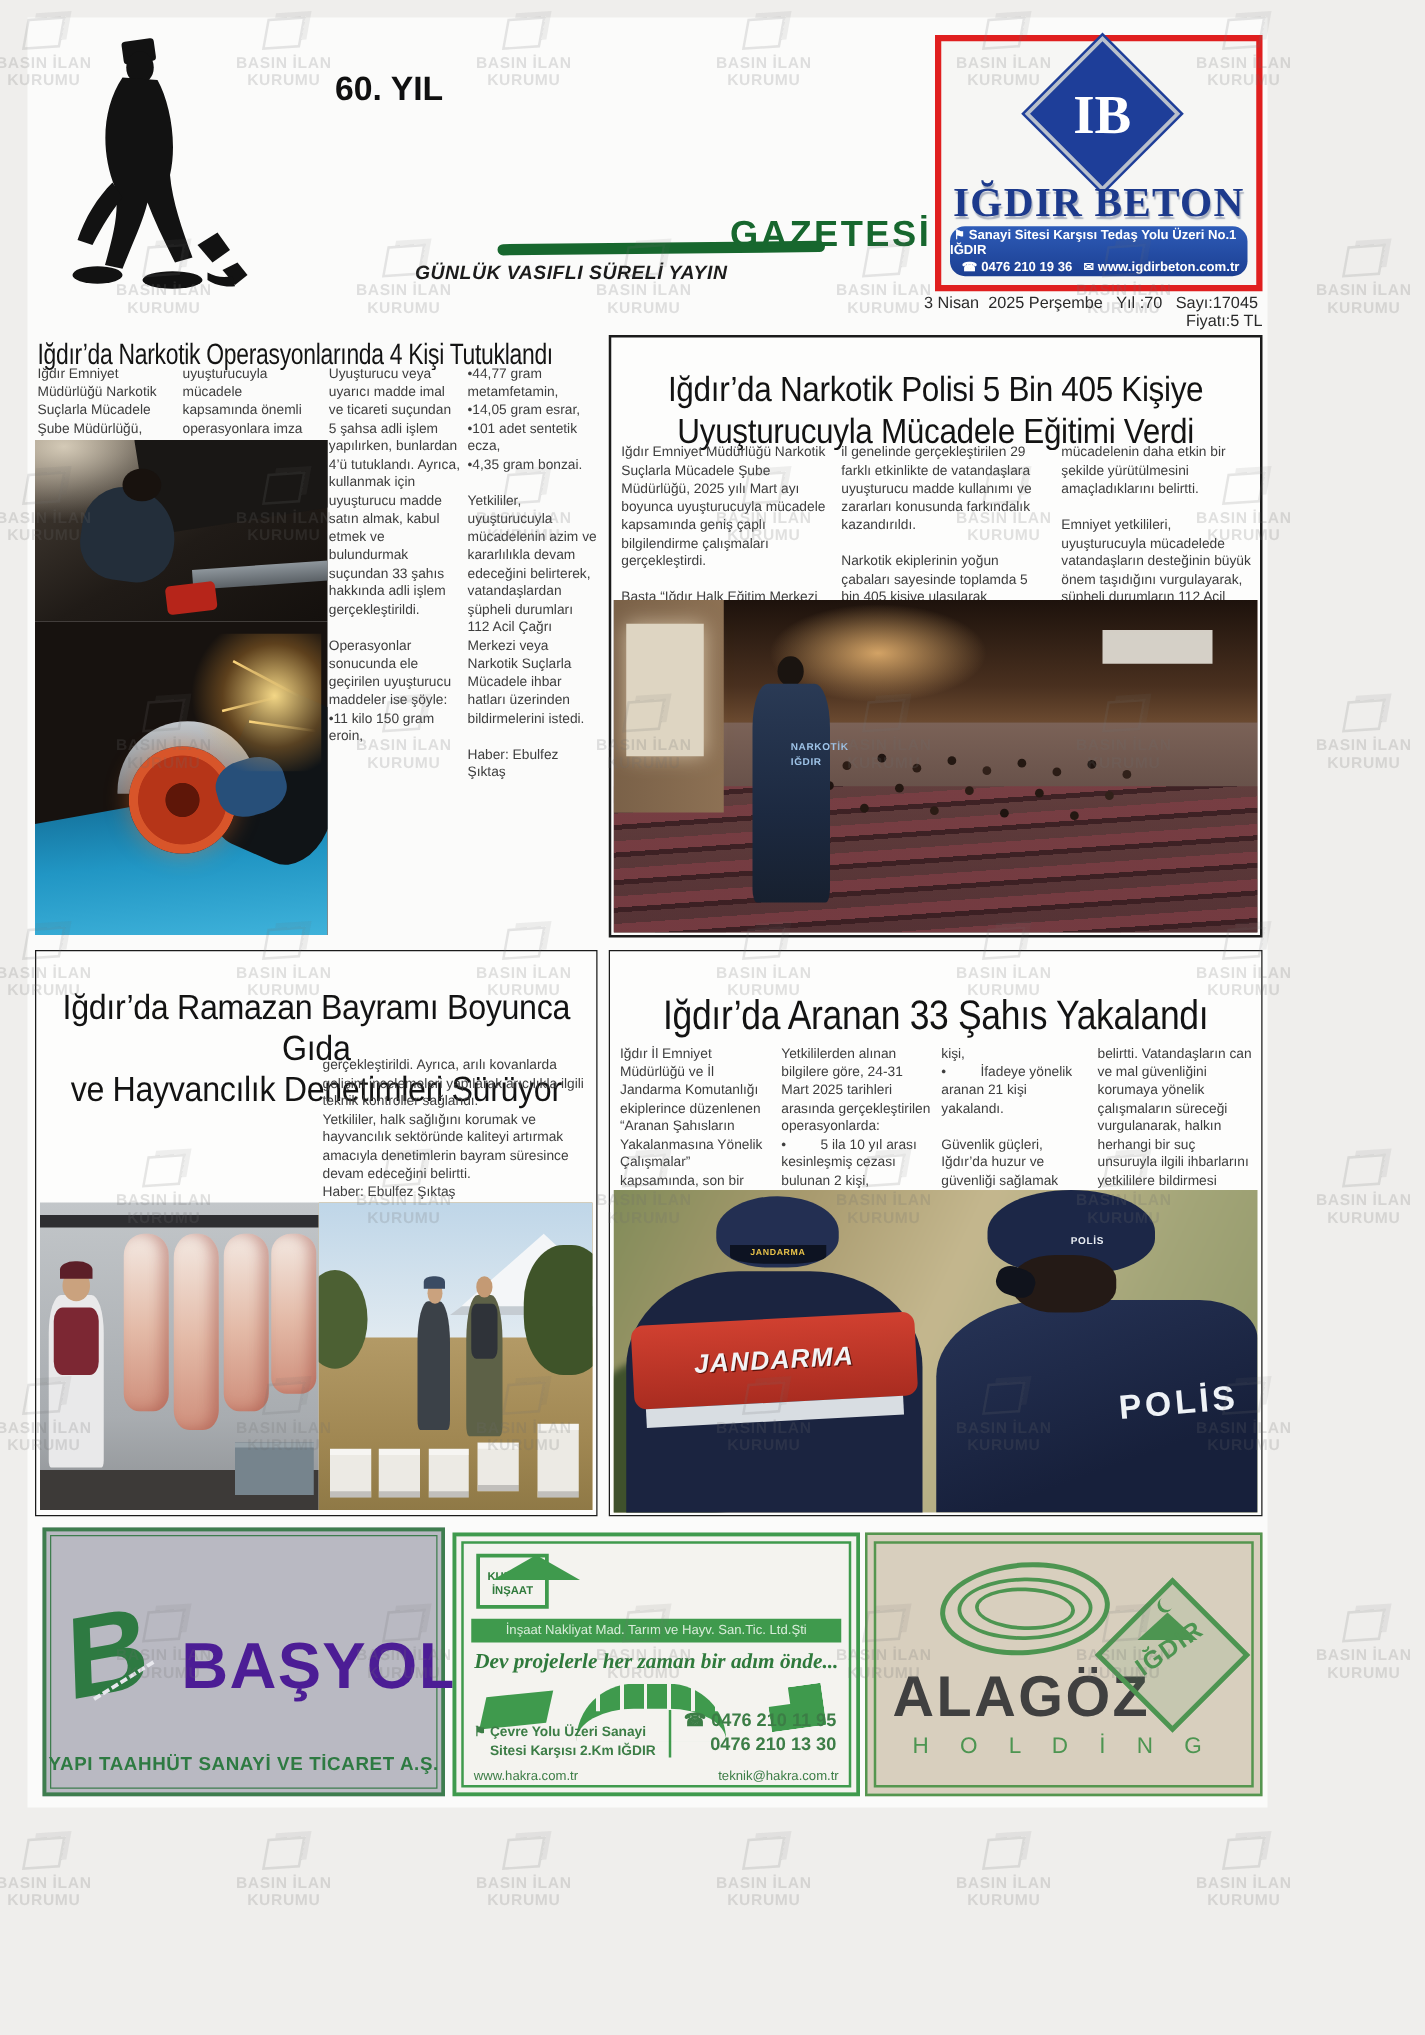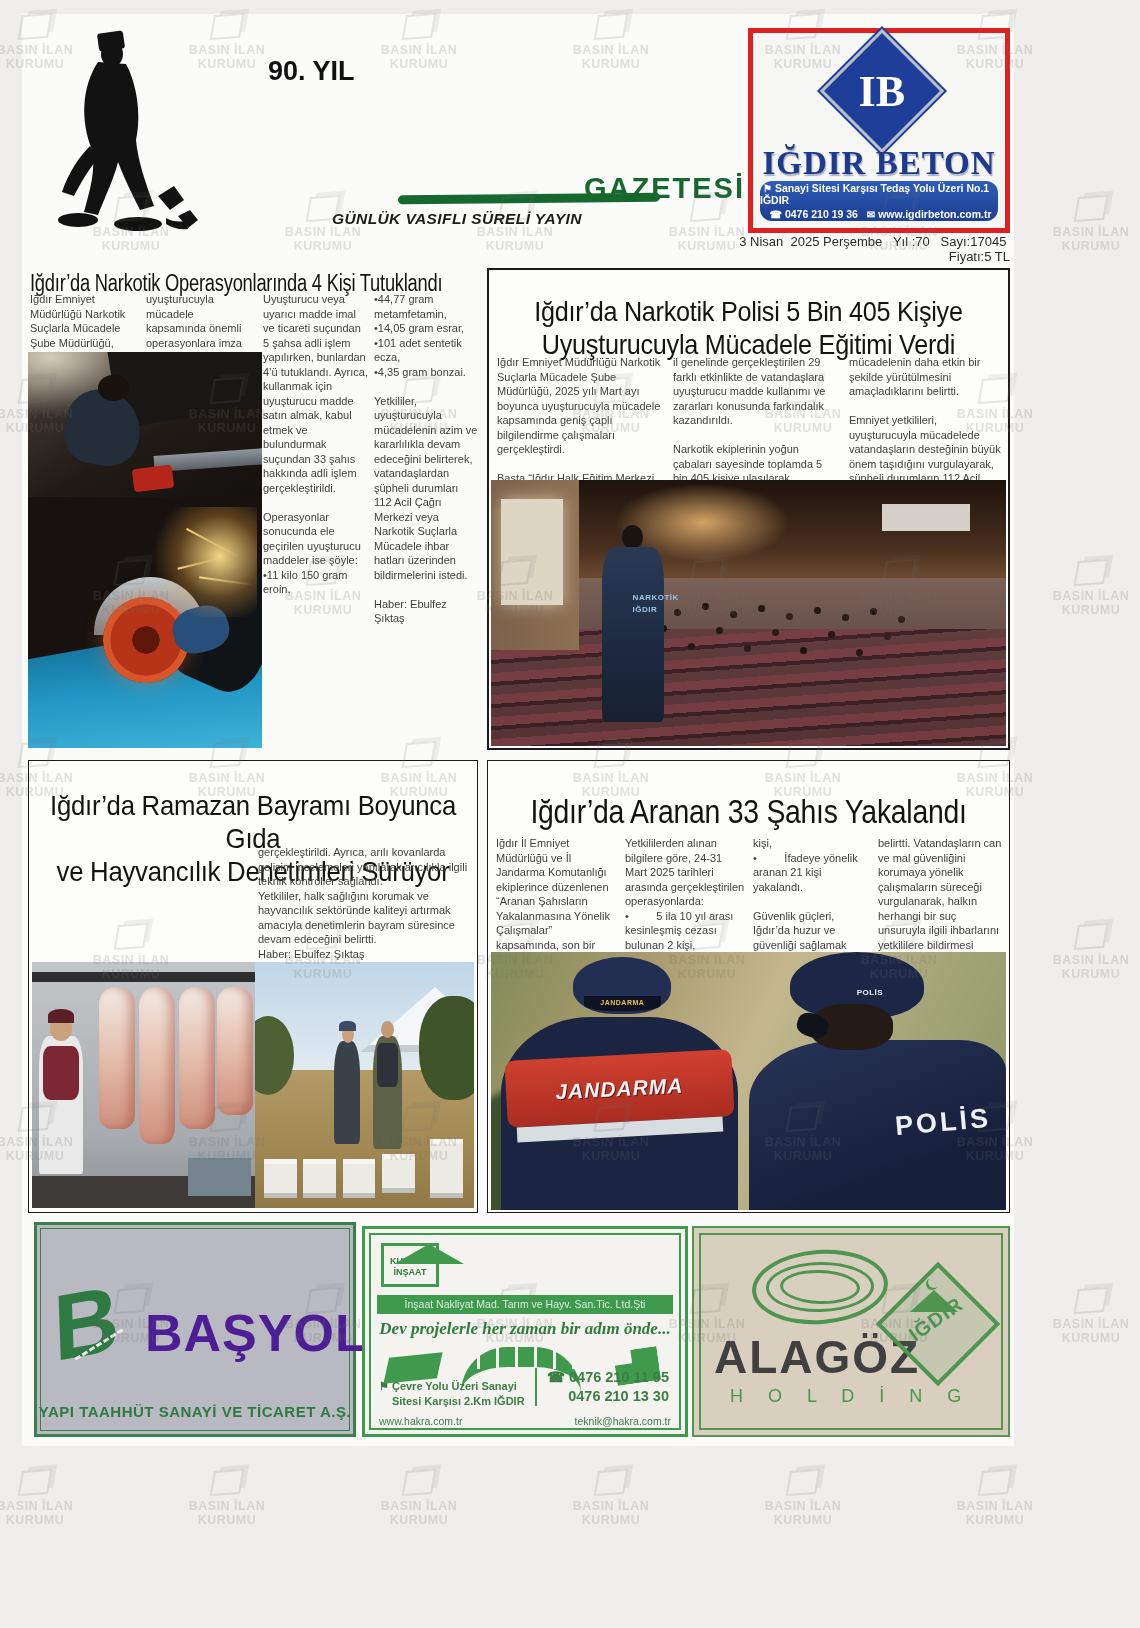--- a/index.html
+++ b/index.html
@@ -244,21 +244,21 @@
         <path d="M60,34 C44,58 42,92 54,122 C58,142 52,162 46,184 L60,187 C70,162 76,150 80,134 C86,150 94,166 102,182 L116,178 C108,156 100,134 98,112 C104,86 98,54 88,36 Z"></path>
         <path d="M52,118 C40,130 30,146 24,164 L36,168 C44,152 52,140 60,130 Z"></path>
         <ellipse cx="40" cy="192" rx="20" ry="7"></ellipse>
         <ellipse cx="100" cy="196" rx="24" ry="7"></ellipse>
         <path d="M120,168 l16,-10 10,14 -14,10 z"></path>
         <path d="M140,188 l12,-6 8,10 -10,8 z"></path>
         <path d="M128,196 c6,4 14,6 22,5 l-2,-8 c-7,1 -13,1 -20,-3 z"></path>
       </g>
     </svg>
   </div>
-  <div class="yil">90. YIL</div>
+  <div class="yil">60. YIL</div>
   <div class="brand-underline"></div>
   <div class="gazetesi">GAZETESİ</div>
   <div class="tagline">GÜNLÜK VASIFLI SÜRELİ YAYIN</div>
 
   <div class="beton">
     <div class="beton-diamond">
       <span class="beton-ib">IB</span>
     </div>
     <div class="beton-name">IĞDIR BETON</div>
     <div class="beton-strip">

